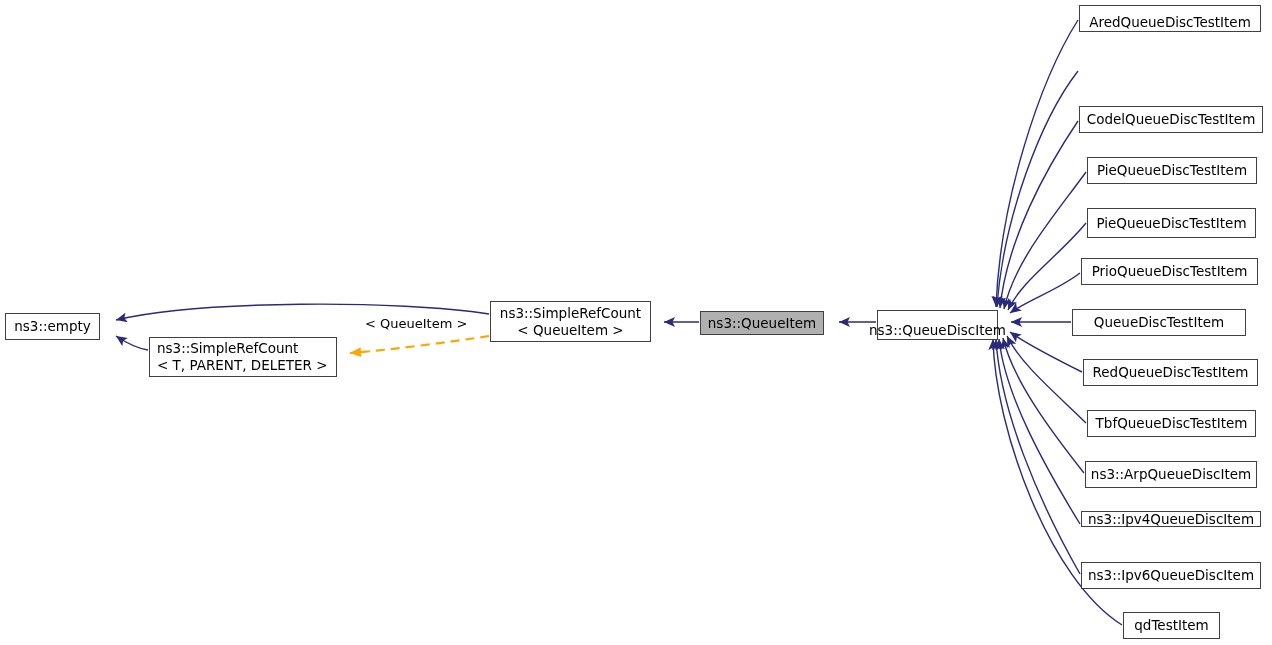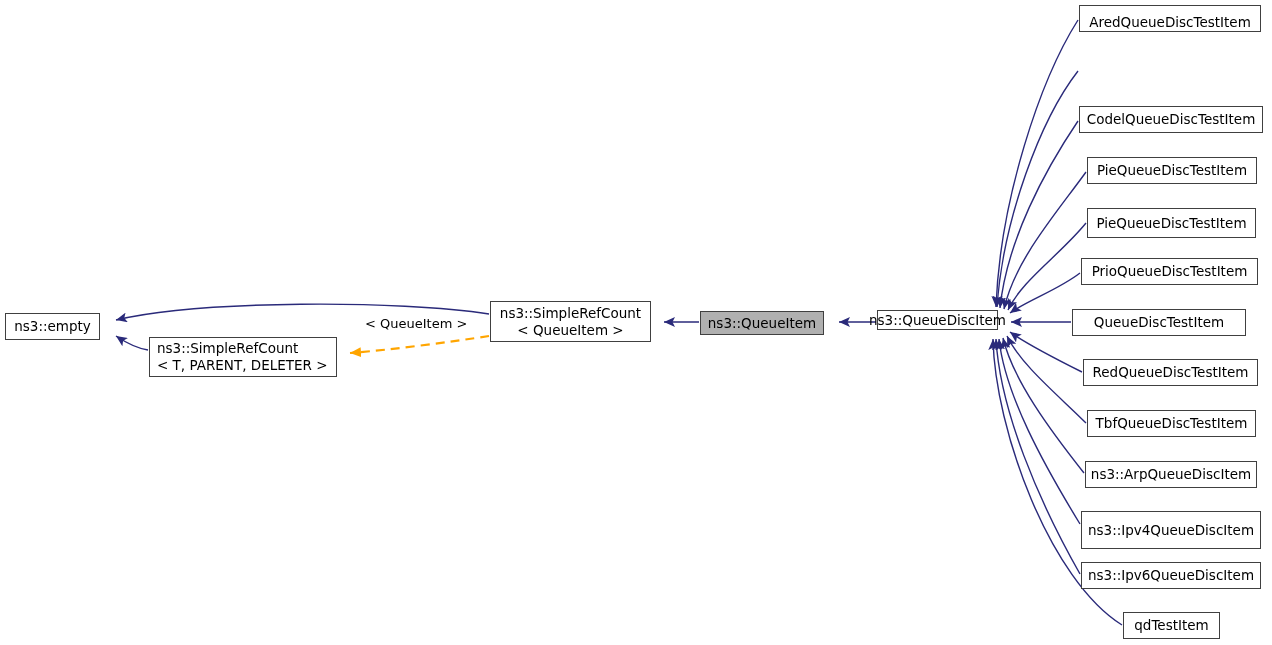--- a/index.html
+++ b/index.html
@@ -115,21 +115,21 @@
 
   <div class="node" style="left:490px; top:301px; width:161px; height:41px;">
     <span class="nline">ns3::SimpleRefCount</span>
     <span class="nline">&lt; QueueItem &gt;</span>
   </div>
 
   <div class="node highlight" style="left:700px; top:311px; width:124px; height:24px;">
     <span class="nline">ns3::QueueItem</span>
   </div>
 
-  <div class="node" style="left:877px; top:310px; width:121px; height:20px;">
+  <div class="node" style="left:877px; top:310px; width:121px; height:30px;justify-content:flex-end;">
     <span class="nline">ns3::QueueDiscItem</span>
   </div>
 
   <div class="node" style="left:1079px; top:5px; width:182px; height:27px;justify-content:flex-end;">
     <span class="nline">AredQueueDiscTestItem</span>
   </div>
 
 
   <div class="node" style="left:1079px; top:106px; width:184px; height:27px;">
     <span class="nline">CodelQueueDiscTestItem</span>
@@ -156,21 +156,21 @@
   </div>
 
   <div class="node" style="left:1087px; top:410px; width:169px; height:27px;">
     <span class="nline">TbfQueueDiscTestItem</span>
   </div>
 
   <div class="node" style="left:1085px; top:461px; width:172px; height:27px;">
     <span class="nline">ns3::ArpQueueDiscItem</span>
   </div>
 
-  <div class="node" style="left:1081px; top:511px; width:180px; height:38px;">
+  <div class="node" style="left:1081px; top:511px; width:180px; height:16px;">
     <span class="nline">ns3::Ipv4QueueDiscItem</span>
   </div>
 
   <div class="node" style="left:1081px; top:562px; width:180px; height:27px;">
     <span class="nline">ns3::Ipv6QueueDiscItem</span>
   </div>
 
   <div class="node" style="left:1123px; top:612px; width:97px; height:27px;">
     <span class="nline">qdTestItem</span>
   </div>

